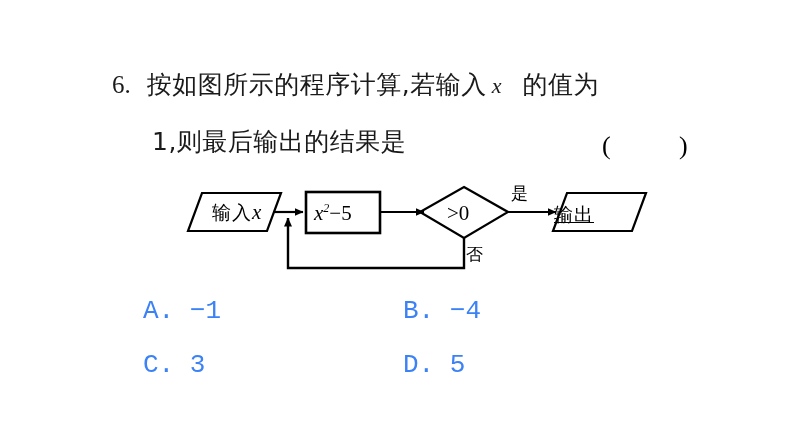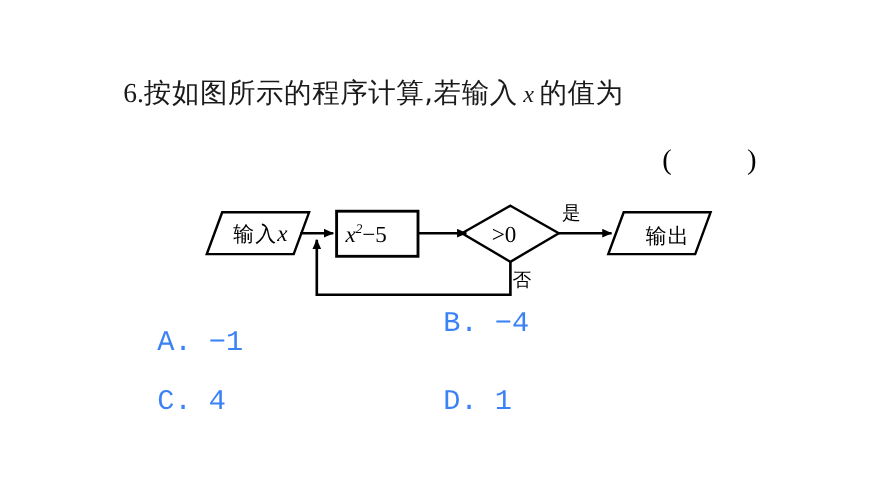--- a/index.html
+++ b/index.html
@@ -28,20 +28,21 @@
   #stem-line-1 { left: 112px; top: 72px; }
   #stem-line-2 { left: 136px; top: 129px; }
 
   .num-serif {
     font-family: "Liberation Serif", "DejaVu Serif", serif;
     font-size: 25px;
   }
   .cn {
     font-family: "DejaVu Sans", sans-serif;
     letter-spacing: 0.5px;
+    margin-left: 16px;
   }
   .mathvar {
     font-family: "Liberation Serif", "DejaVu Serif", serif;
     font-style: italic;
     font-size: 22px;
     padding: 0 5px;
   }
   .paren {
     font-family: "Liberation Serif", "DejaVu Serif", serif;
     font-size: 26px;
@@ -81,46 +82,49 @@
     font-style: italic;
   }
   .fc-branch {
     font-family: "DejaVu Sans", sans-serif;
     font-size: 17px;
   }
 
   #label-input-x  { left: 212px; top: 200px; }
   #label-expr     { left: 314px; top: 201px; text-align: right; }
   #label-cond     { left: 447px; top: 201px; }
-  #label-output   { left: 587px; top: 202px; }
+  #label-output   { left: 554px; top: 202px; text-decoration: underline; }
   #label-yes      { left: 511px; top: 182px; }
   #label-no       { left: 466px; top: 243px; }
 
   
   .option {
     position: absolute;
     white-space: nowrap;
     font-family: Liberation Mono, monospace;
     font-size: 26px;
     color: #3b82f6;
   }
   #option-a { left: 143px; top: 296px; }
-  #option-b { left: 403px; top: 279px; }
+  #option-b { left: 403px; top: 296px; }
   #option-c { left: 143px; top: 350px; }
   #option-d { left: 403px; top: 350px; }
 </style>
 </head>
 <body>
 
 <div id="page">
 
   <div class="stem-line" id="stem-line-1">
     <span class="num-serif">6.</span><span class="cn">按如图所示的程序计算,若输入</span><span class="mathvar">x</span><span class="cn">的值为</span>
   </div>
 
+  <div class="stem-line" id="stem-line-2">
+    <span class="cn">1,则最后输出的结果是</span>
+  </div>
 
   <div class="paren" id="answer-paren-open">(</div>
   <div class="paren" id="answer-paren-close">)</div>
 
   <svg id="flowchart" viewBox="0 0 794 447" xmlns="http://www.w3.org/2000/svg">
     <defs>
       <marker id="arrowhead" markerWidth="9" markerHeight="8" refX="8.5" refY="4" orient="auto" markerUnits="userSpaceOnUse">
         <path d="M0,0 L9,4 L0,8 z" fill="#000000"></path>
       </marker>
     </defs>
@@ -149,16 +153,16 @@
   <div class="fc-label fc-math" id="label-cond">&gt;0</div>
 
   <div class="fc-label fc-cn" id="label-output">输出</div>
 
   <div class="fc-label fc-branch" id="label-yes">是</div>
 
   <div class="fc-label fc-branch" id="label-no">否</div>
 
   <div class="option" id="option-a">A. −1</div>
   <div class="option" id="option-b">B. −4</div>
-  <div class="option" id="option-c">C. 4</div>
-  <div class="option" id="option-d">D. 1</div>
+  <div class="option" id="option-c">C. 3</div>
+  <div class="option" id="option-d">D. 5</div>
 
 </div>
 
 </body></html>

